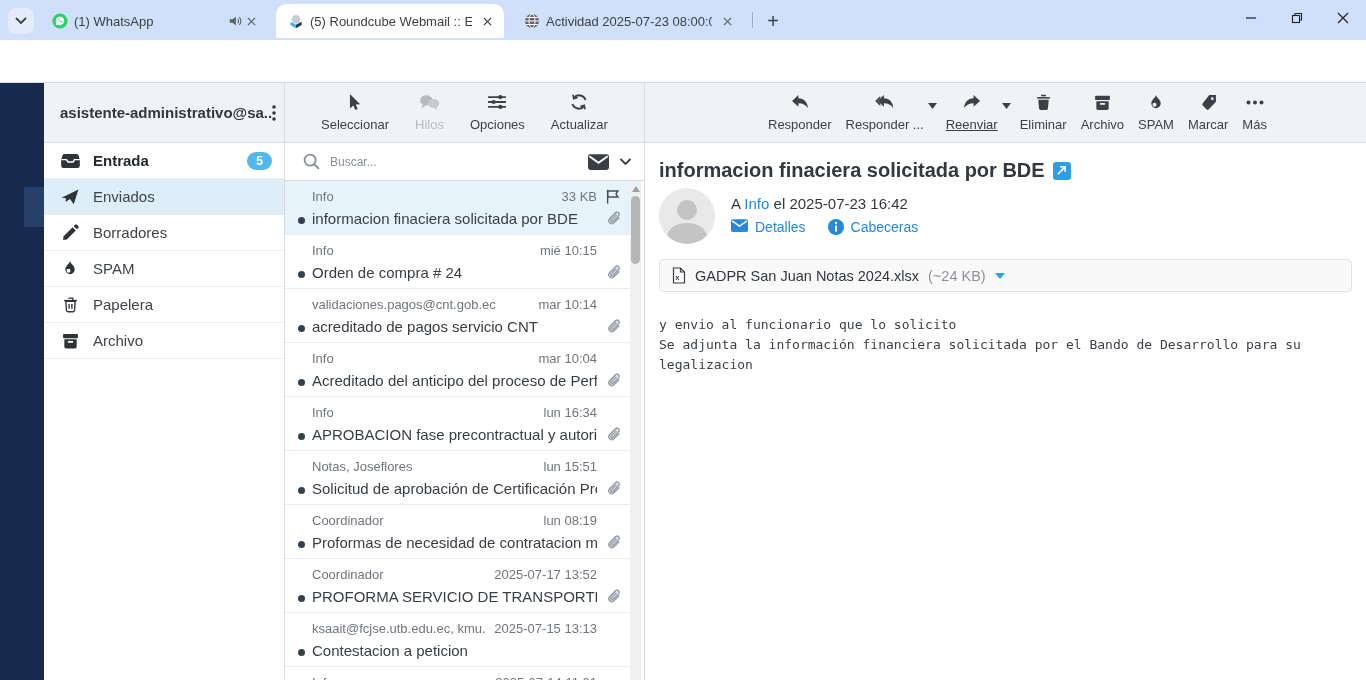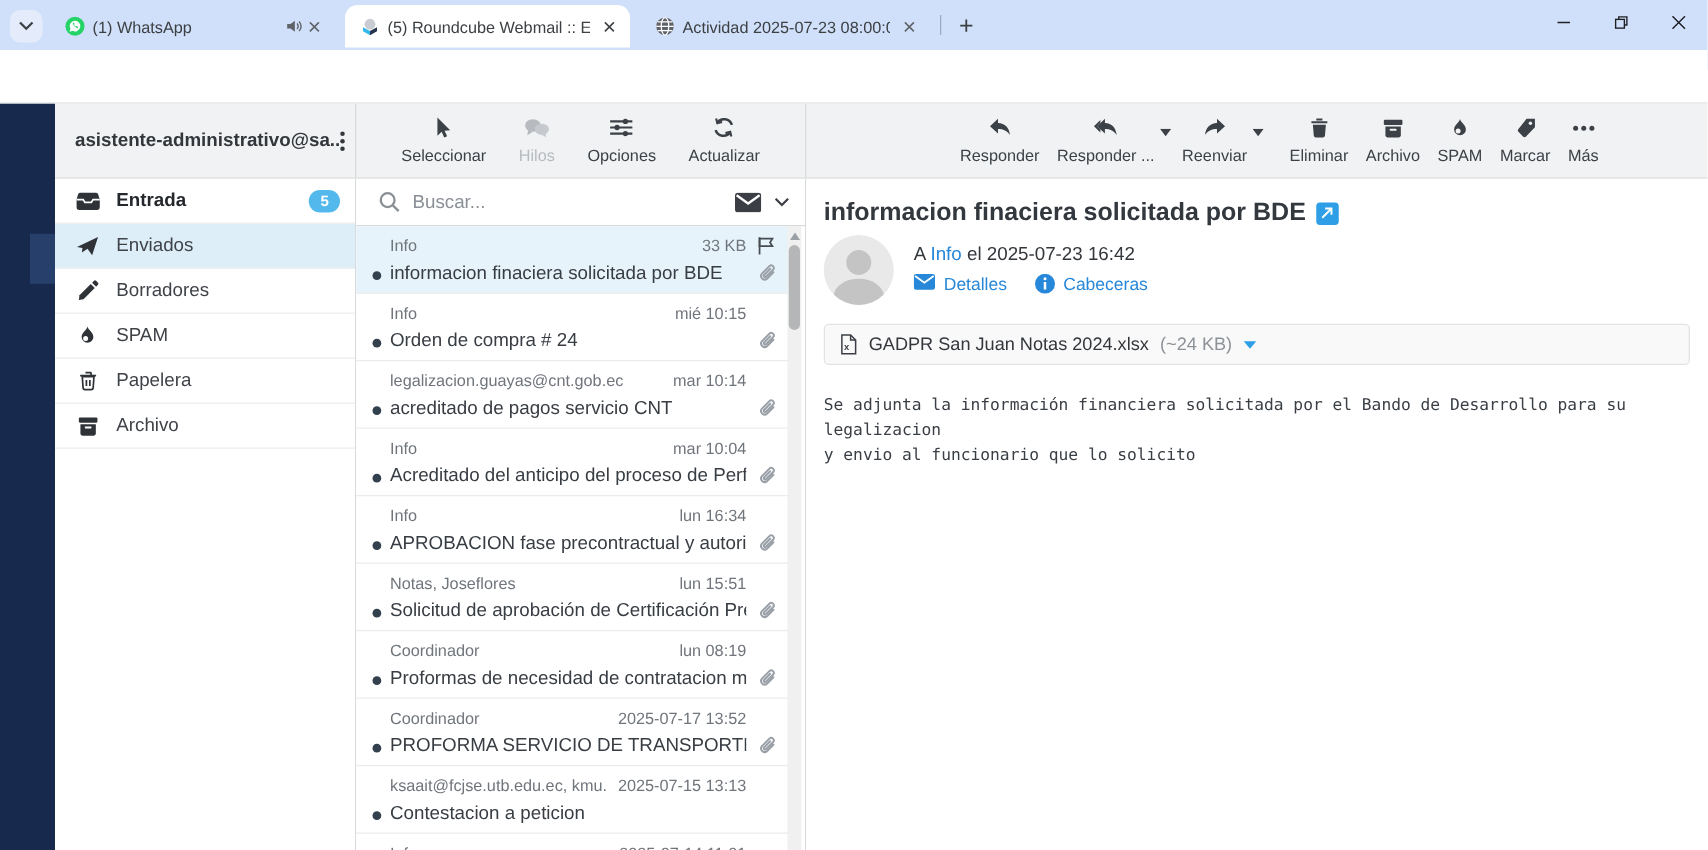--- a/index.html
+++ b/index.html
@@ -61,21 +61,21 @@
     font-size:15px; color:#3f4348; border-bottom:1px solid #ededed; }
   .frow .fic { width:20px; display:flex; justify-content:center; color:#2f3338; }
   .frow.bold { font-weight:bold; color:#24282d; }
   .frow.selected { background:#ddeef8; }
   .badge { margin-left:auto; background:#53b9ed; color:#fff; font-size:12px; font-weight:bold;
     border-radius:9px; padding:2px 9px; }
 
   
   .listcol { position:absolute; left:285px; top:60px; width:360px; height:537px; background:#fff; border-right:1px solid #d8dadc; }
   .searchrow { height:38px; border-bottom:1px solid #d8dadc; display:flex; align-items:center; padding:0 12px 0 18px; gap:10px; }
-  .searchrow input { border:none; outline:none; background:transparent; flex:1; font-size:15px; color:#3c4147;
+  .searchrow input { border:none; outline:none; background:transparent; flex:1; font-size:12px; color:#3c4147;
     font-family:inherit; }
   .searchrow input::placeholder { color:#8a8f96; }
   .mlist { position:absolute; left:0; top:38px; width:346px; }
   .mrow { position:relative; height:54px; padding:8px 10px 0 27px; border-bottom:1px solid #ebebeb; }
   .mrow.selected { background:#e7f3fb; }
   .mline { display:flex; align-items:center; }
   .msender { flex:1; font-size:13px; color:#70757c; white-space:nowrap; overflow:hidden; }
   .mmeta { font-size:13px; color:#70757c; margin-left:8px; }
   .mslot { width:24px; display:flex; justify-content:flex-end; }
   .mline2 { margin-top:6px; }
@@ -375,21 +375,21 @@
             <path d="M5.6 1.8L.8 6.5l4.8 4.7V8.9L3.2 6.5l2.4-2.4z"></path>
           </svg>
         </span>
         <span>Responder ...</span>
         <span class="ddcaret">
           <svg width="9" height="6" viewBox="0 0 9 6" fill="#3c4147">
               <path d="M0 0h9L4.5 6z"></path>
             </svg>
         </span>
       </div>
-      <div class="tbbtn" style="margin-right:20px;">
+      <div class="tbbtn" style="margin-right:8px;text-decoration:underline;">
         <span class="ic">
           <svg width="20" height="16" viewBox="0 0 18 15" fill="#3c4147">
               <path d="M10.5 1l6 5.5-6 5.5V8.7c-4 0-6.8 1.4-9 4.5.6-5.7 3.8-8.8 9-9.1z"></path>
             </svg>
         </span>
         <span>Reenviar</span>
         <span class="ddcaret">
           <svg width="9" height="6" viewBox="0 0 9 6" fill="#3c4147">
               <path d="M0 0h9L4.5 6z"></path>
             </svg>
@@ -563,21 +563,21 @@
             <span class="mslot">
               <svg width="15" height="16" viewBox="0 0 14 15" fill="none" stroke="#9aa0a8" stroke-width="1.5" stroke-linecap="round">
                 <path d="M11.9 6.4l-4.8 4.8a2.7 2.7 0 0 1-3.8-3.8L8.9 1.8a1.9 1.9 0 0 1 2.7 2.7L6.3 9.8a1 1 0 0 1-1.4-1.4l4.6-4.6"></path>
               </svg>
             </span>
           </div>
         </div>
 
         <div class="mrow">
           <div class="mline">
-            <span class="msender">legalizacion.guayas@cnt.gob.ec</span>
+            <span class="msender">validaciones.pagos@cnt.gob.ec</span>
             <span class="mmeta">mar 10:14</span>
             <span class="mslot" style="visibility: hidden;">
               <svg width="16" height="15" viewBox="0 0 14 14" fill="none" stroke="#474c53" stroke-width="1.3">
                 <path d="M2 .8v12.8"></path>
                 <path d="M2 1.8h9.6L9.8 4.6l1.8 2.8H2z"></path>
               </svg>
             </span>
           </div>
           <div class="mline mline2">
             <span class="mdot"></span>
@@ -788,17 +788,17 @@
         <path d="M1.5 1h7L12.5 5v11h-11z" fill="none" stroke="#3b3f45" stroke-width="1.2"></path>
         <path d="M8.5 1v4h4" fill="none" stroke="#3b3f45" stroke-width="1.2"></path>
         <text x="3.2" y="13" font-size="7.5" fill="#3b3f45" font-family="Liberation Sans,sans-serif" font-weight="bold">x</text>
       </svg>
       <span class="attname">GADPR San Juan Notas 2024.xlsx</span>
       <span class="attsize">(~24 KB)</span>
       <span class="caret-down-blue"></span>
     </div>
 
     <div class="mbody">
+      <div>y envio al funcionario que lo solicito</div>
       <div>Se adjunta la información financiera solicitada por el Bando de Desarrollo para su legalizacion</div>
-      <div>y envio al funcionario que lo solicito</div>
     </div>
   </div>
 </div>
 
 </body></html>

